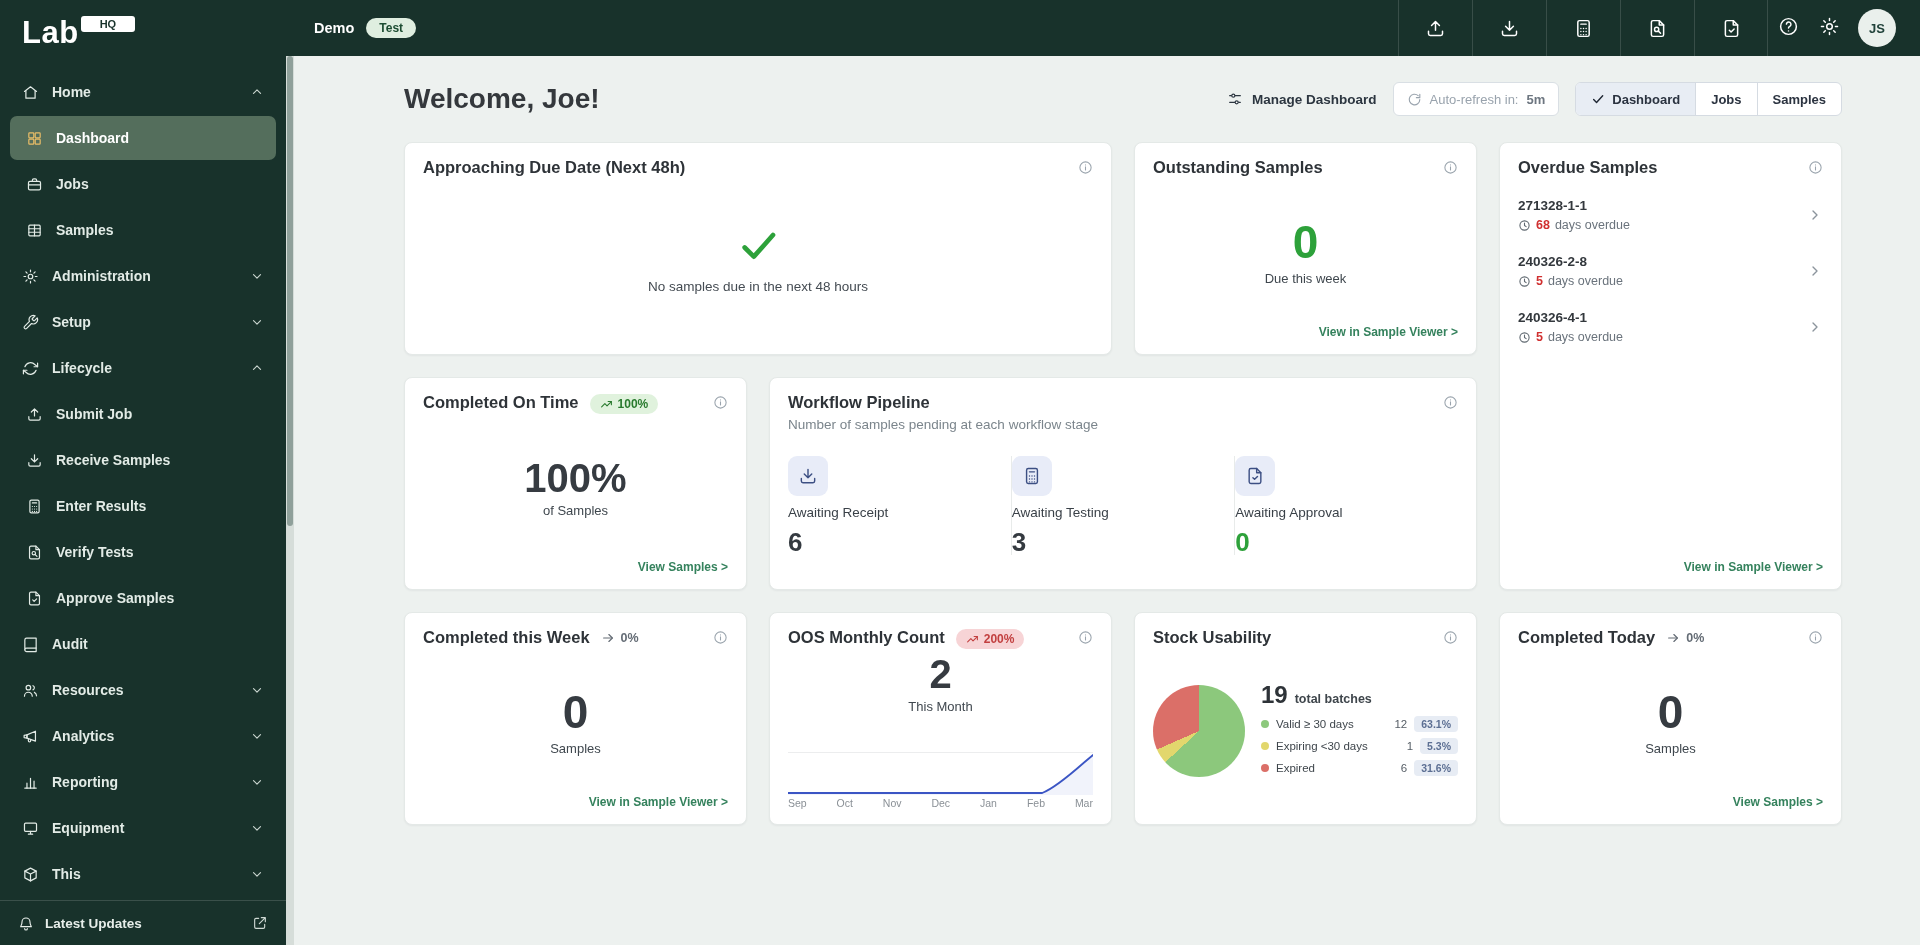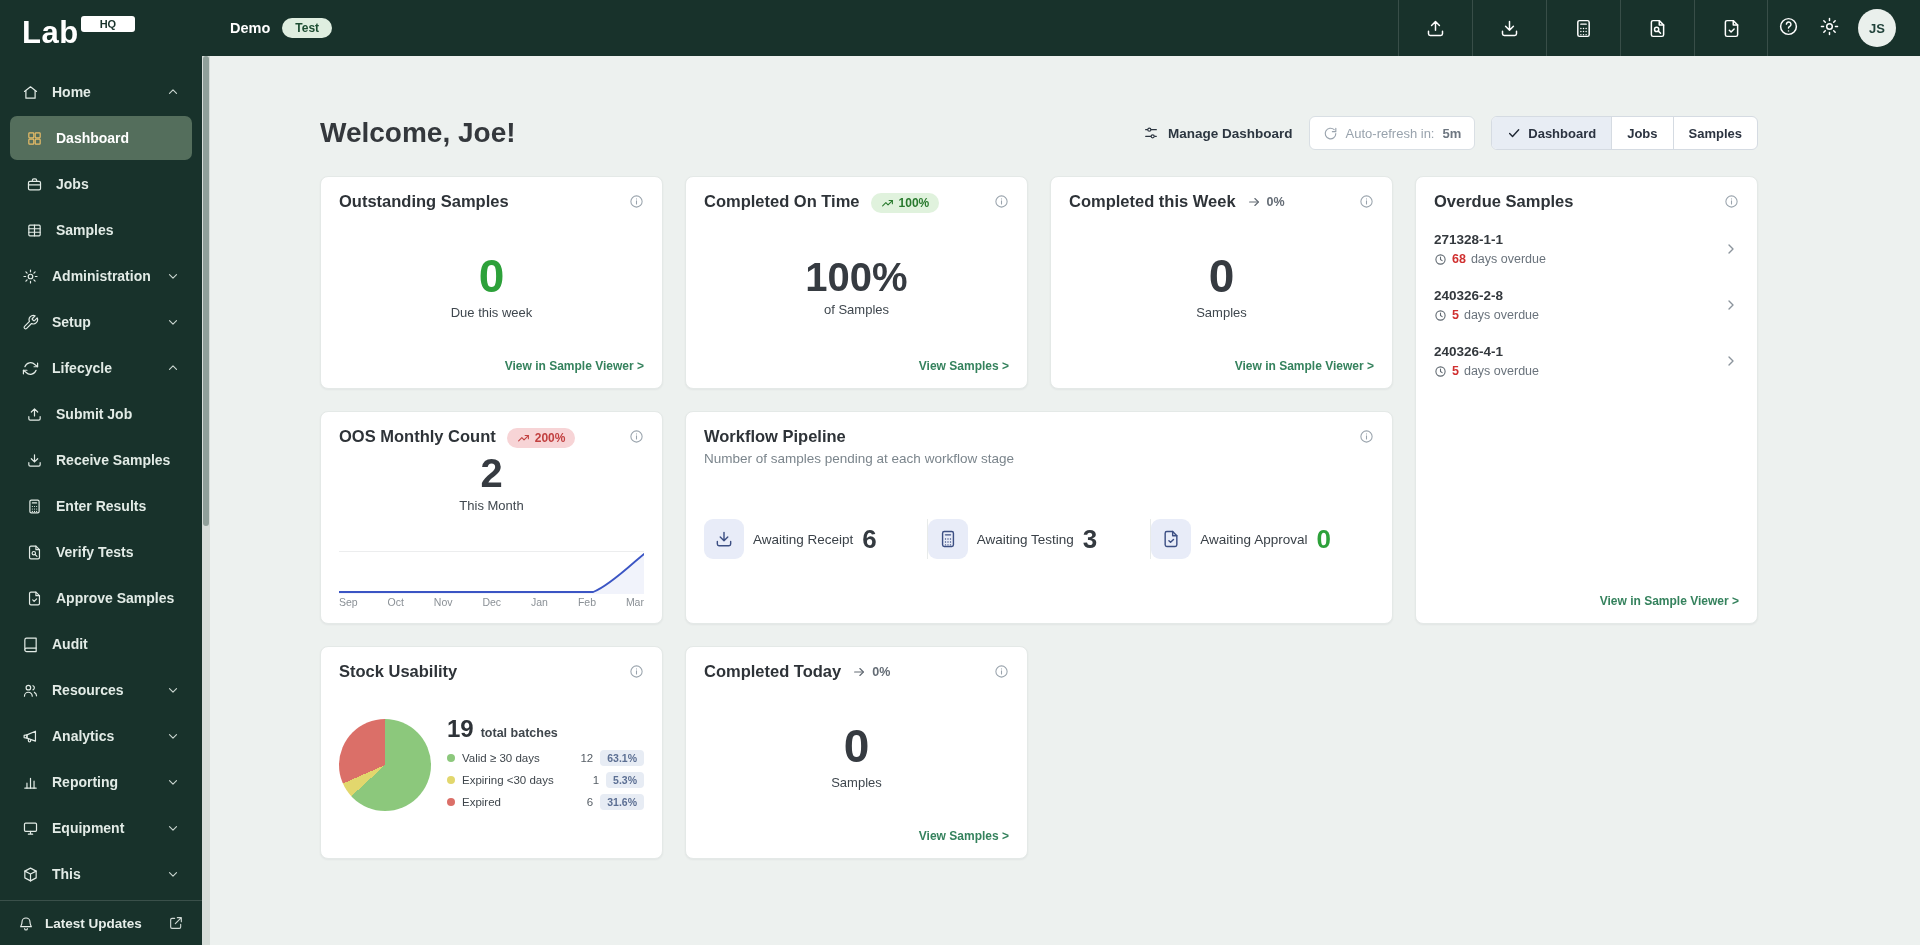--- a/index.html
+++ b/index.html
@@ -5,21 +5,21 @@
   * { box-sizing: border-box; }
   html,body { margin:0; padding:0; }
   body {
     width:1920px; height:945px; overflow:hidden;
     font-family:"Liberation Sans", sans-serif;
     background:#edf1ef; color:#2e3338;
   }
   .app { display:flex; height:100%; }
 
   
-  .sidebar { width:202px; background:#18322b; color:#e7eeea; display:flex; flex-direction:column; flex-shrink:0; }
+  .sidebar { width:286px; background:#18322b; color:#e7eeea; display:flex; flex-direction:column; flex-shrink:0; }
   .logo-row { height:64px; display:flex; align-items:center; padding:0 22px; cursor:pointer; }
   .logo-text { font-size:31px; font-weight:800; color:#fff; letter-spacing:.5px; line-height:1; }
   .logo-badge { background:#fff; color:#18322b; font-size:11px; font-weight:800; padding:2px 19px; border-radius:3px; margin-left:2px; transform:translateY(-8px); display:inline-block; }
   .nav { flex:1; padding:6px 10px 0; overflow:hidden; }
   .nav-item { display:flex; align-items:center; gap:13px; height:44px; margin-bottom:2px; padding:0 12px; border-radius:7px; font-size:14px; font-weight:600; color:#e2ebe6; cursor:pointer; }
   .nav-item.child { padding-left:16px; }
   .nav-item.selected { background:#546e5c; color:#fff; }
   .nav-item.selected .icon { color:#e9bd67; }
   .nav-item .icon svg { width:17px; height:17px; }
   .nav-item .chev { margin-left:auto; color:#c8d4ce; }
@@ -42,21 +42,21 @@
   .client-select { width:226px; height:38px; margin:0 20px; background:rgba(255,255,255,.06); border:1px solid rgba(255,255,255,.22); border-radius:6px; display:flex; align-items:center; padding:0 12px; color:#93a69f; font-size:13.5px; cursor:pointer; }
   .sel-chev { margin-left:auto; color:#93a69f; }
   .sel-chev svg { width:15px; height:15px; }
   .hicon { color:#fff; margin:0 10px; cursor:pointer; }
   .hicon svg { width:21px; height:21px; }
   .avatar { width:38px; height:38px; border-radius:50%; background:#eaf0ec; color:#21423a; font-weight:700; font-size:13px; display:flex; align-items:center; justify-content:center; margin:0 24px 0 8px; cursor:pointer; }
 
   .content-row { flex:1; display:flex; min-height:0; }
   .scrollstrip { width:8px; background:#d6ddd9; position:relative; cursor:pointer; }
   .scrollstrip .thumb { position:absolute; top:0; left:1px; width:6px; height:470px; background:#8fa09a; border-radius:3px; }
-  .main { flex:1; padding-top:16px; min-width:0;margin-top:44px; }
+  .main { flex:1; padding-top:26px; min-width:0; }
   .container { width:1438px; margin-left:110px; }
 
   
   .page-head { display:flex; align-items:center; margin-bottom:26px; }
   .title { margin:0; font-size:28px; font-weight:700; color:#34383c; }
   .head-controls { margin-left:auto; display:flex; align-items:center; gap:16px; }
   .manage { display:flex; align-items:center; gap:9px; font-size:13.5px; font-weight:700; color:#2c3640; cursor:pointer; }
   .manage .icon svg { width:16px; height:16px; }
   .autorefresh { display:flex; align-items:center; gap:8px; background:#fff; border:1px solid #d9dfe4; border-radius:6px; height:34px; padding:0 13px; color:#99a3ad; font-size:13px; cursor:pointer; }
   .autorefresh .icon svg { width:15px; height:15px; }
@@ -100,21 +100,21 @@
   .od-sub { display:flex; align-items:center; gap:5px; font-size:12.5px; color:#6a737c; }
   .od-clock { color:#5f6870; }
   .od-clock svg { width:13px; height:13px; }
   .od-days { color:#d03030; font-weight:700; }
   .od-chev { margin-left:auto; color:#8b949c; }
   .od-chev svg { width:16px; height:16px; }
 
   
   .subtitle { font-size:13.5px; color:#7b858c; margin-top:5px; }
   .stages { flex:1; display:flex; align-items:center; margin-top:4px; }
-  .stage { flex:1; display:flex; flex-direction:row; align-items:center; gap:9px; }
+  .stage { flex:1; display:flex; flex-direction:column; gap:9px; }
   .stage + .stage { border-left:1px solid #e8ebea; }
   .stage-icon { width:40px; height:40px; border-radius:9px; background:#e8ecf8; color:#3c4f83; display:flex; align-items:center; justify-content:center; }
   .stage-icon svg { width:20px; height:20px; }
   .stage-label { font-size:13.5px; color:#3a4148; font-weight:500; }
   .stage-value { font-size:26px; font-weight:800; color:#343a40; line-height:1; }
   .stage-value.green { color:#2da13a; }
 
   
   .oos-mid { display:flex; flex-direction:column; align-items:center; margin-top:4px; }
   .oos-chart { margin-top:auto; }
@@ -487,20 +487,36 @@
                   </div>
                   <div class="seg">
                     <span>Samples</span>
                   </div>
                 </div>
             </div>
           </div>
 
           <div class="grid">
 
+            <section class="card c-due">
+              <div class="card-head">
+                <h3>Approaching Due Date (Next 48h)</h3>
+                <span class="info"><svg viewBox="0 0 24 24" fill="none" stroke="currentColor" stroke-width="1.7" stroke-linecap="round" stroke-linejoin="round">
+                      <circle cx="12" cy="12" r="9"></circle>
+                      <path d="M12 11v5"></path>
+                      <path d="M12 7.8h.01"></path>
+                    </svg></span>
+              </div>
+              <div class="center-col">
+                <span class="bigcheck"><svg viewBox="0 0 24 24" fill="none" stroke="currentColor" stroke-width="2.8" stroke-linecap="round" stroke-linejoin="round">
+                      <path d="M4 13.5 9.5 19 21 6"></path>
+                    </svg></span>
+                <p class="msg">No samples due in the next 48 hours</p>
+              </div>
+            </section>
 
             <section class="card">
               <div class="card-head">
                 <h3>Outstanding Samples</h3>
                 <span class="info"><svg viewBox="0 0 24 24" fill="none" stroke="currentColor" stroke-width="1.7" stroke-linecap="round" stroke-linejoin="round">
                       <circle cx="12" cy="12" r="9"></circle>
                       <path d="M12 11v5"></path>
                       <path d="M12 7.8h.01"></path>
                     </svg></span>
               </div>

